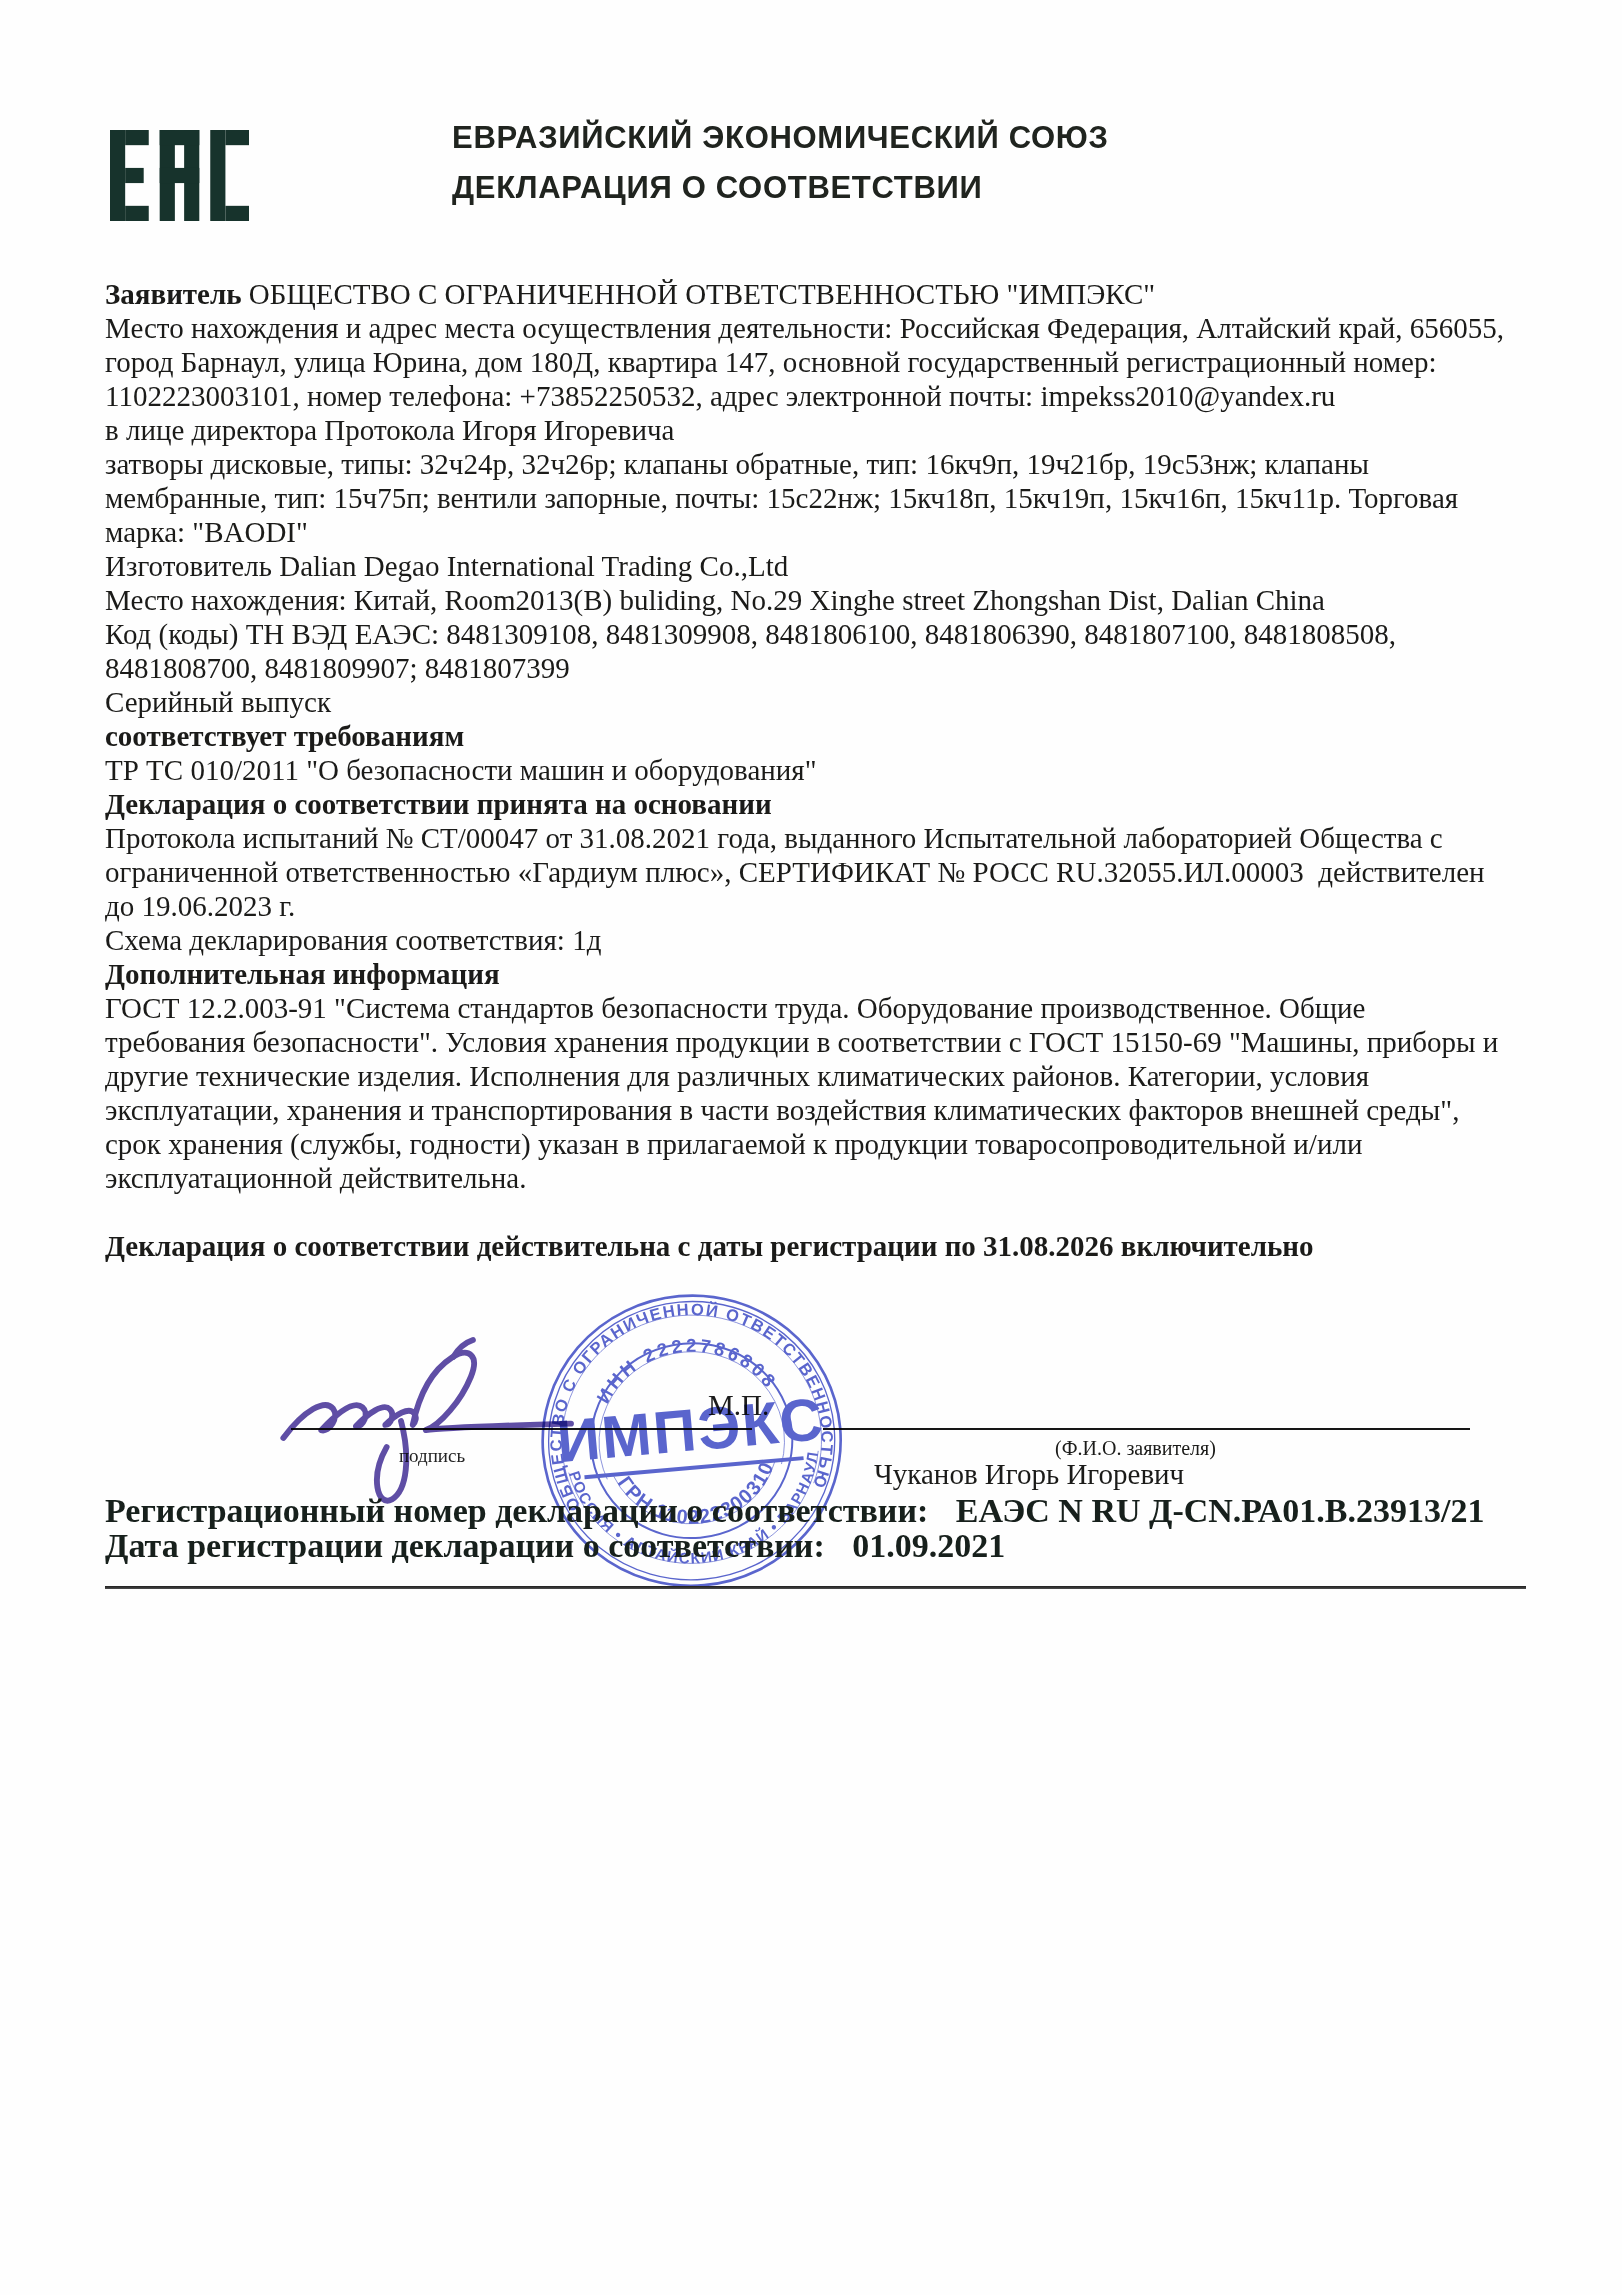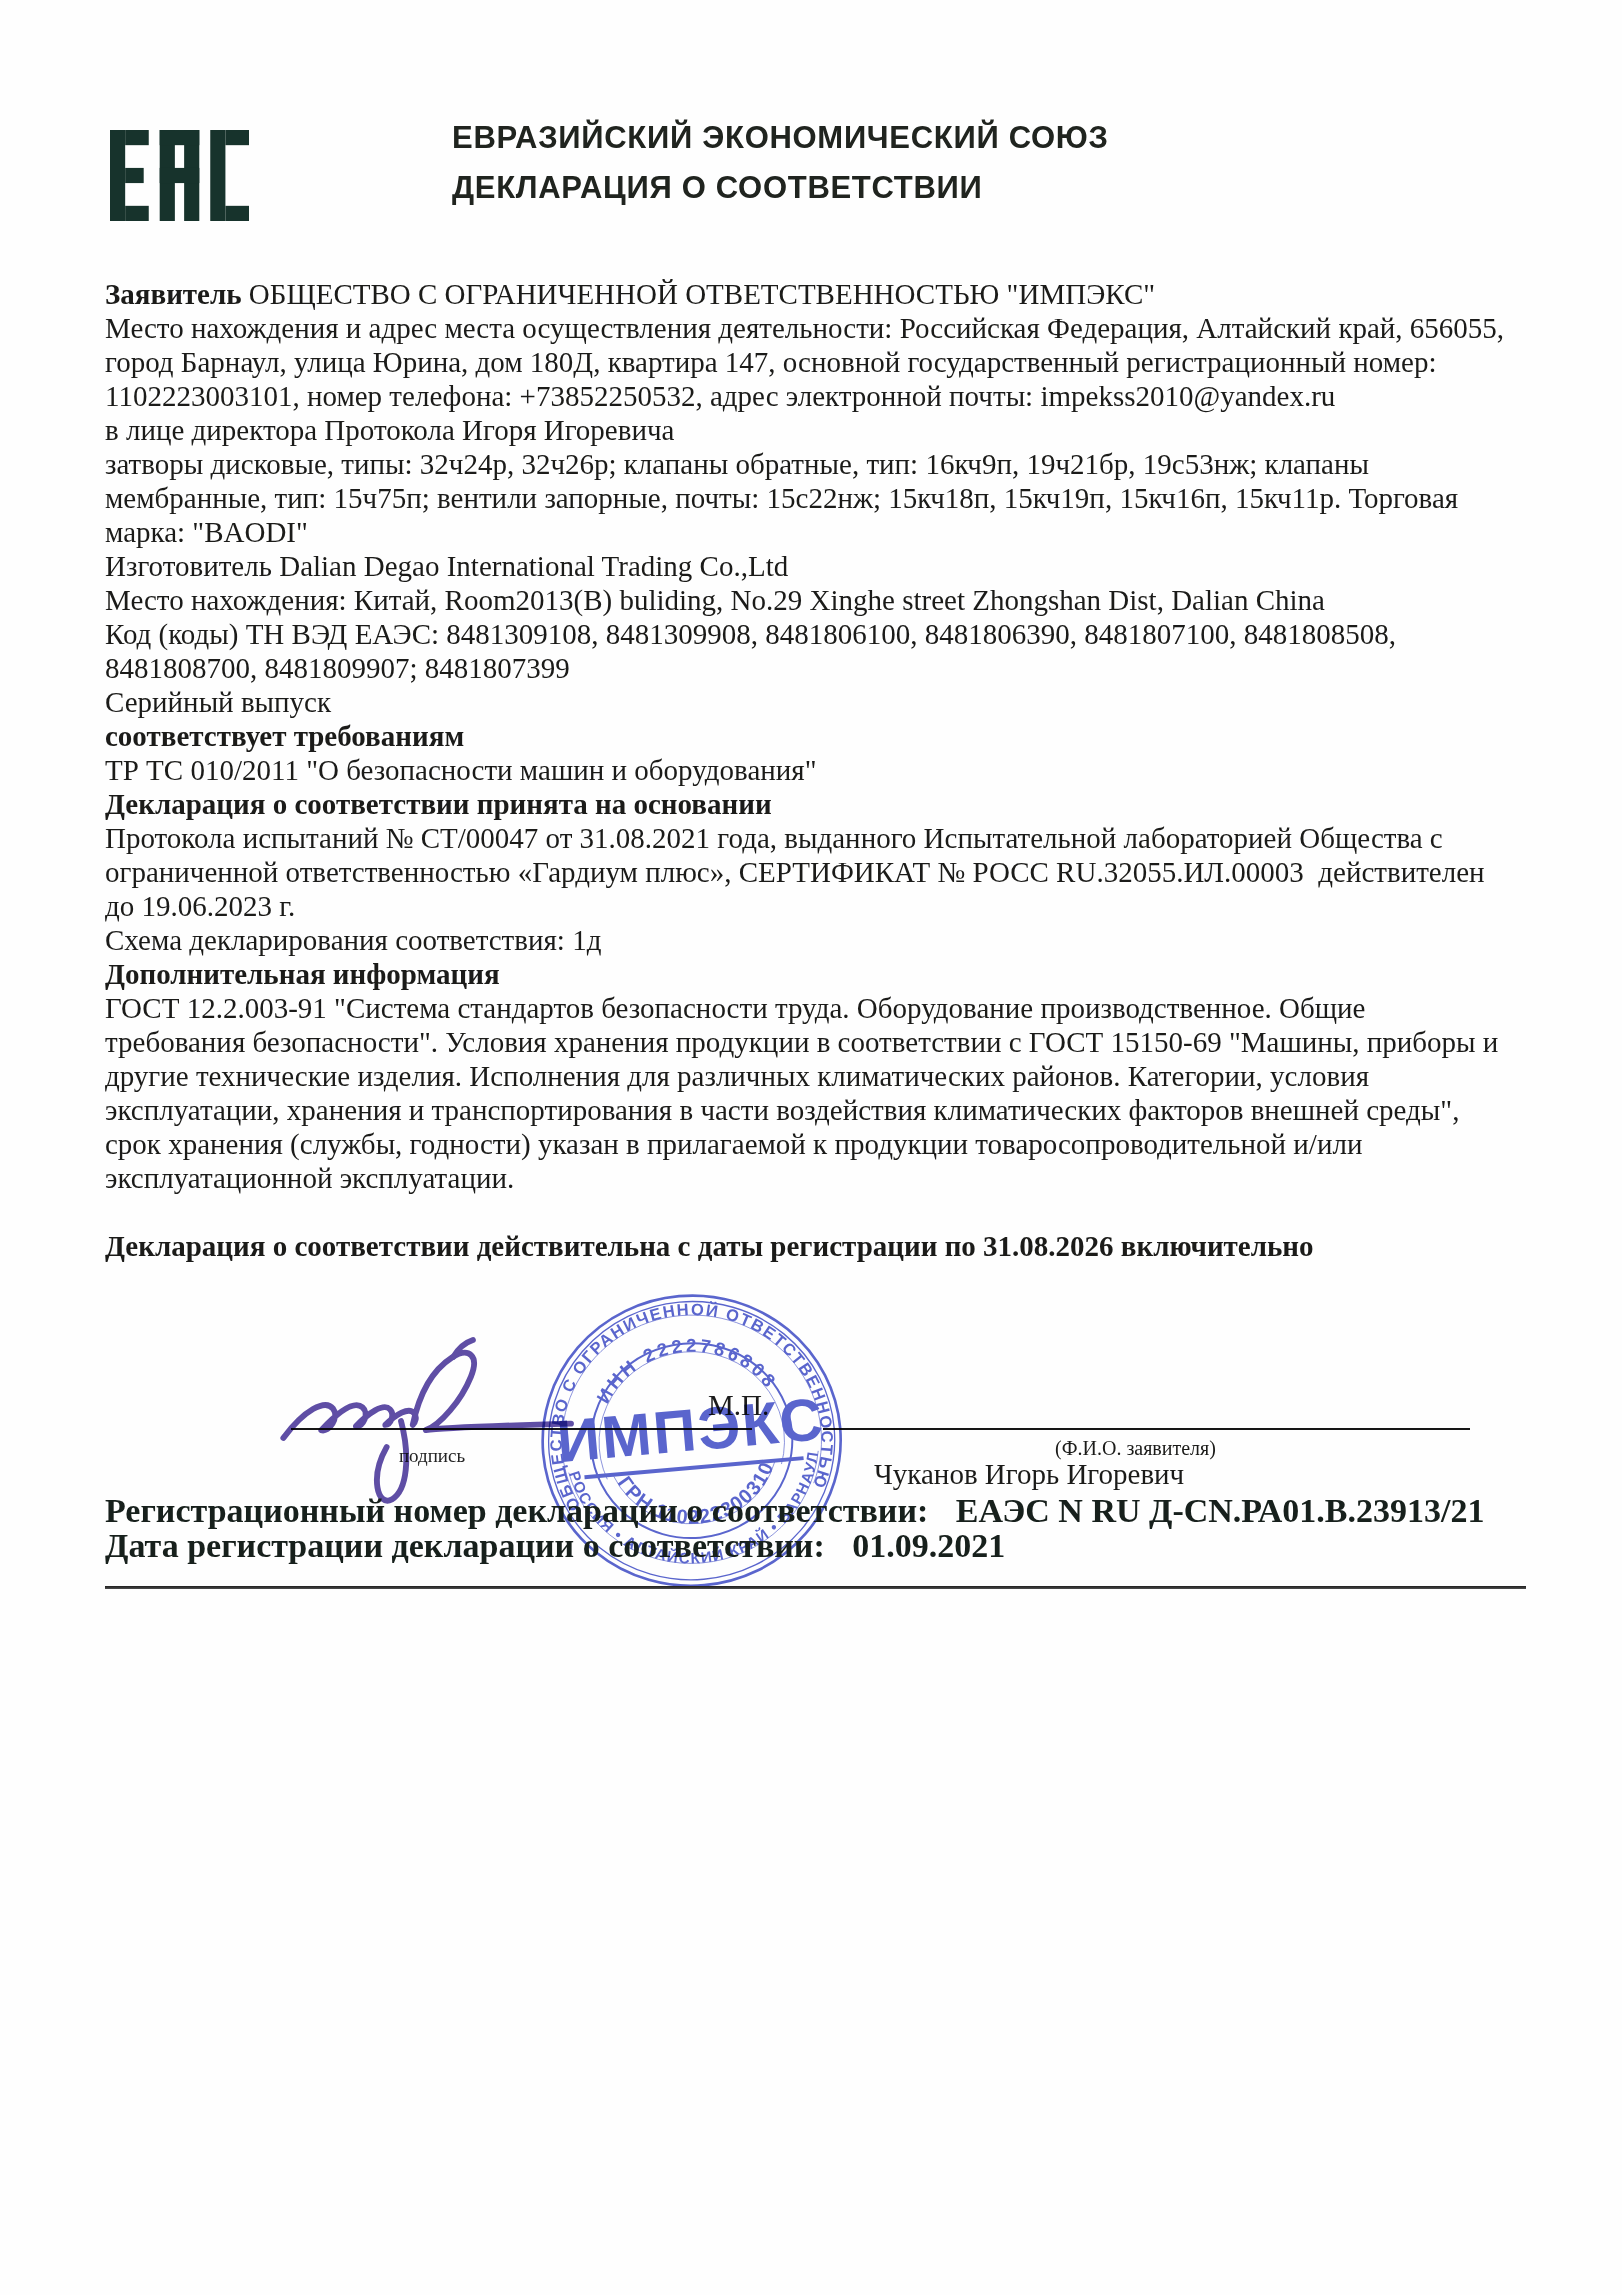--- a/index.html
+++ b/index.html
@@ -90,21 +90,21 @@
       <div class="line"><span>Протокола испытаний № СТ/00047 от 31.08.2021 года, выданного Испытательной лабораторией Общества с</span></div>
       <div class="line"><span>ограниченной ответственностью «Гардиум плюс», СЕРТИФИКАТ № РОСС RU.32055.ИЛ.00003&nbsp; действителен</span></div>
       <div class="line"><span>до 19.06.2023 г.</span></div>
       <div class="line"><span>Схема декларирования соответствия: 1д</span></div>
       <div class="line"><b>Дополнительная информация</b></div>
       <div class="line"><span>ГОСТ 12.2.003-91 "Система стандартов безопасности труда. Оборудование производственное. Общие</span></div>
       <div class="line"><span>требования безопасности". Условия хранения продукции в соответствии с ГОСТ 15150-69 "Машины, приборы и</span></div>
       <div class="line"><span>другие технические изделия. Исполнения для различных климатических районов. Категории, условия</span></div>
       <div class="line"><span>эксплуатации, хранения и транспортирования в части воздействия климатических факторов внешней среды",</span></div>
       <div class="line"><span>срок хранения (службы, годности) указан в прилагаемой к продукции товаросопроводительной и/или</span></div>
-      <div class="line"><span>эксплуатационной эксплуатации.</span></div>
+      <div class="line"><span>эксплуатационной действительна.</span></div>
       <div class="spacer"></div>
       <div class="line"><b>Декларация о соответствии действительна с даты регистрации по 31.08.2026 включительно</b></div>
     </div>
 
   <div class="sig-line left"></div>
   <div class="sig-line right"></div>
   <div class="podpis">подпись</div>
   <div class="mp">М.П.</div>
   <div class="fio">Чуканов Игорь Игоревич</div>
   <div class="fio-label">(Ф.И.О. заявителя)</div>

